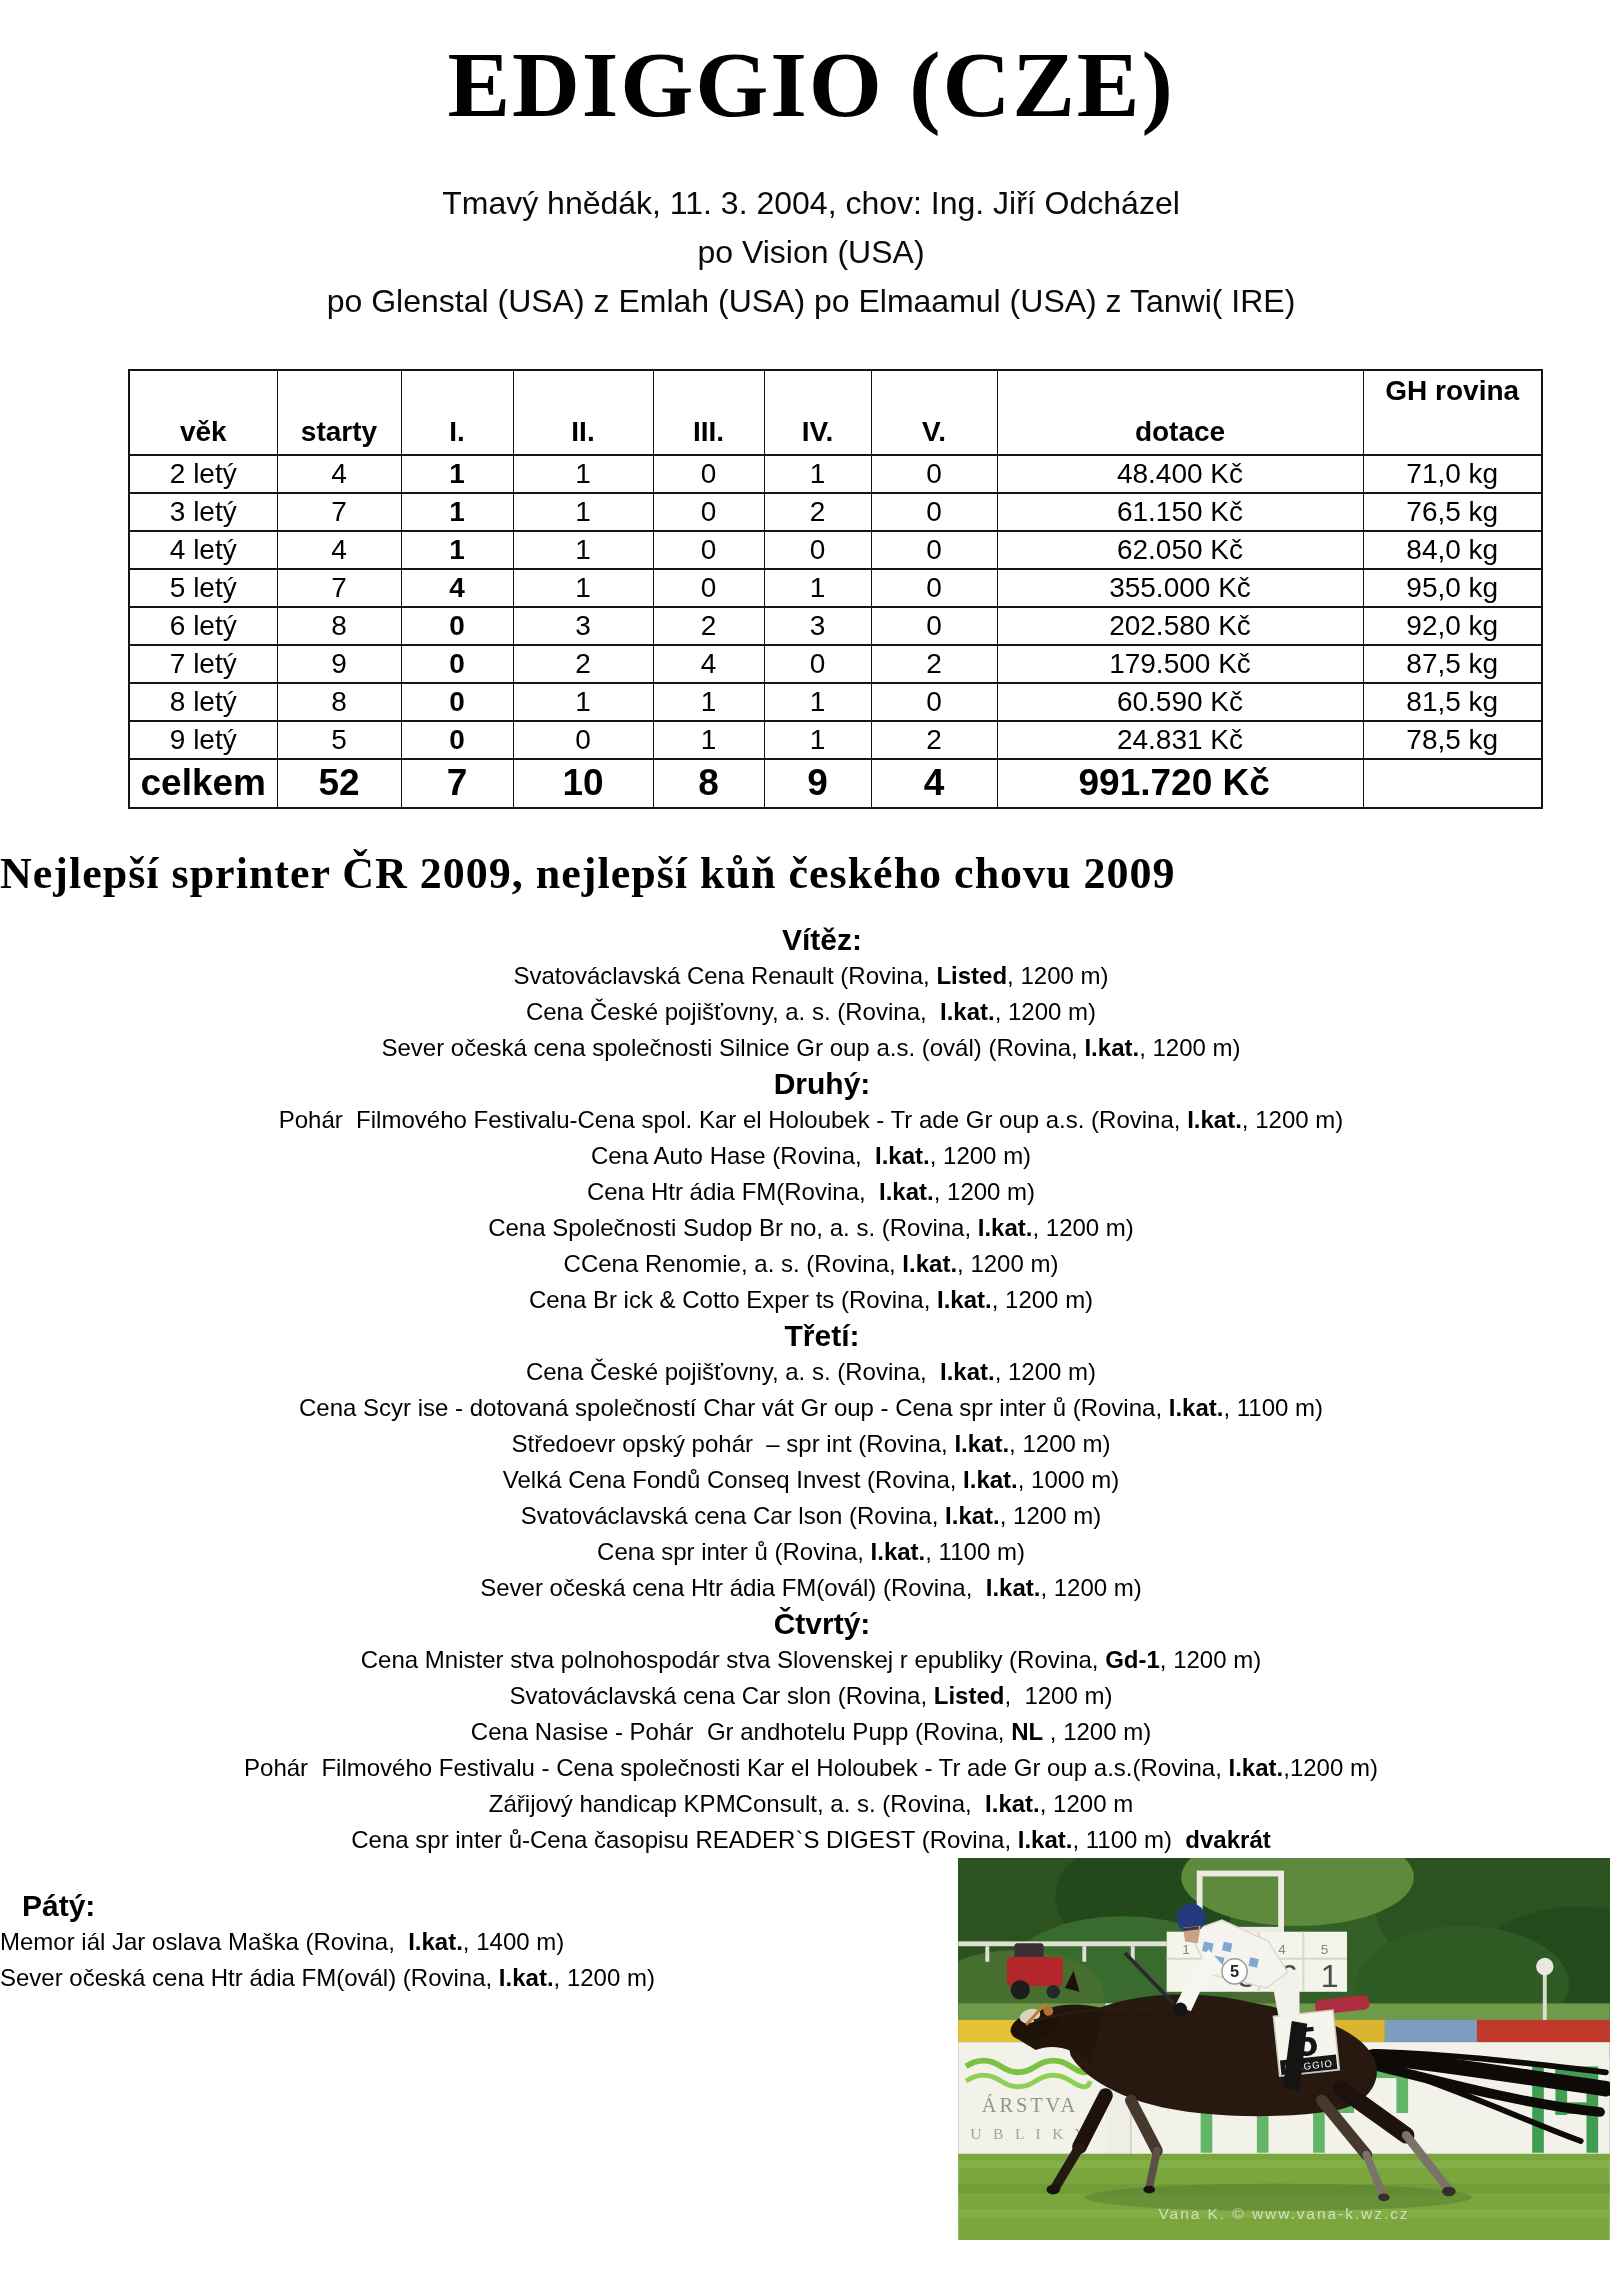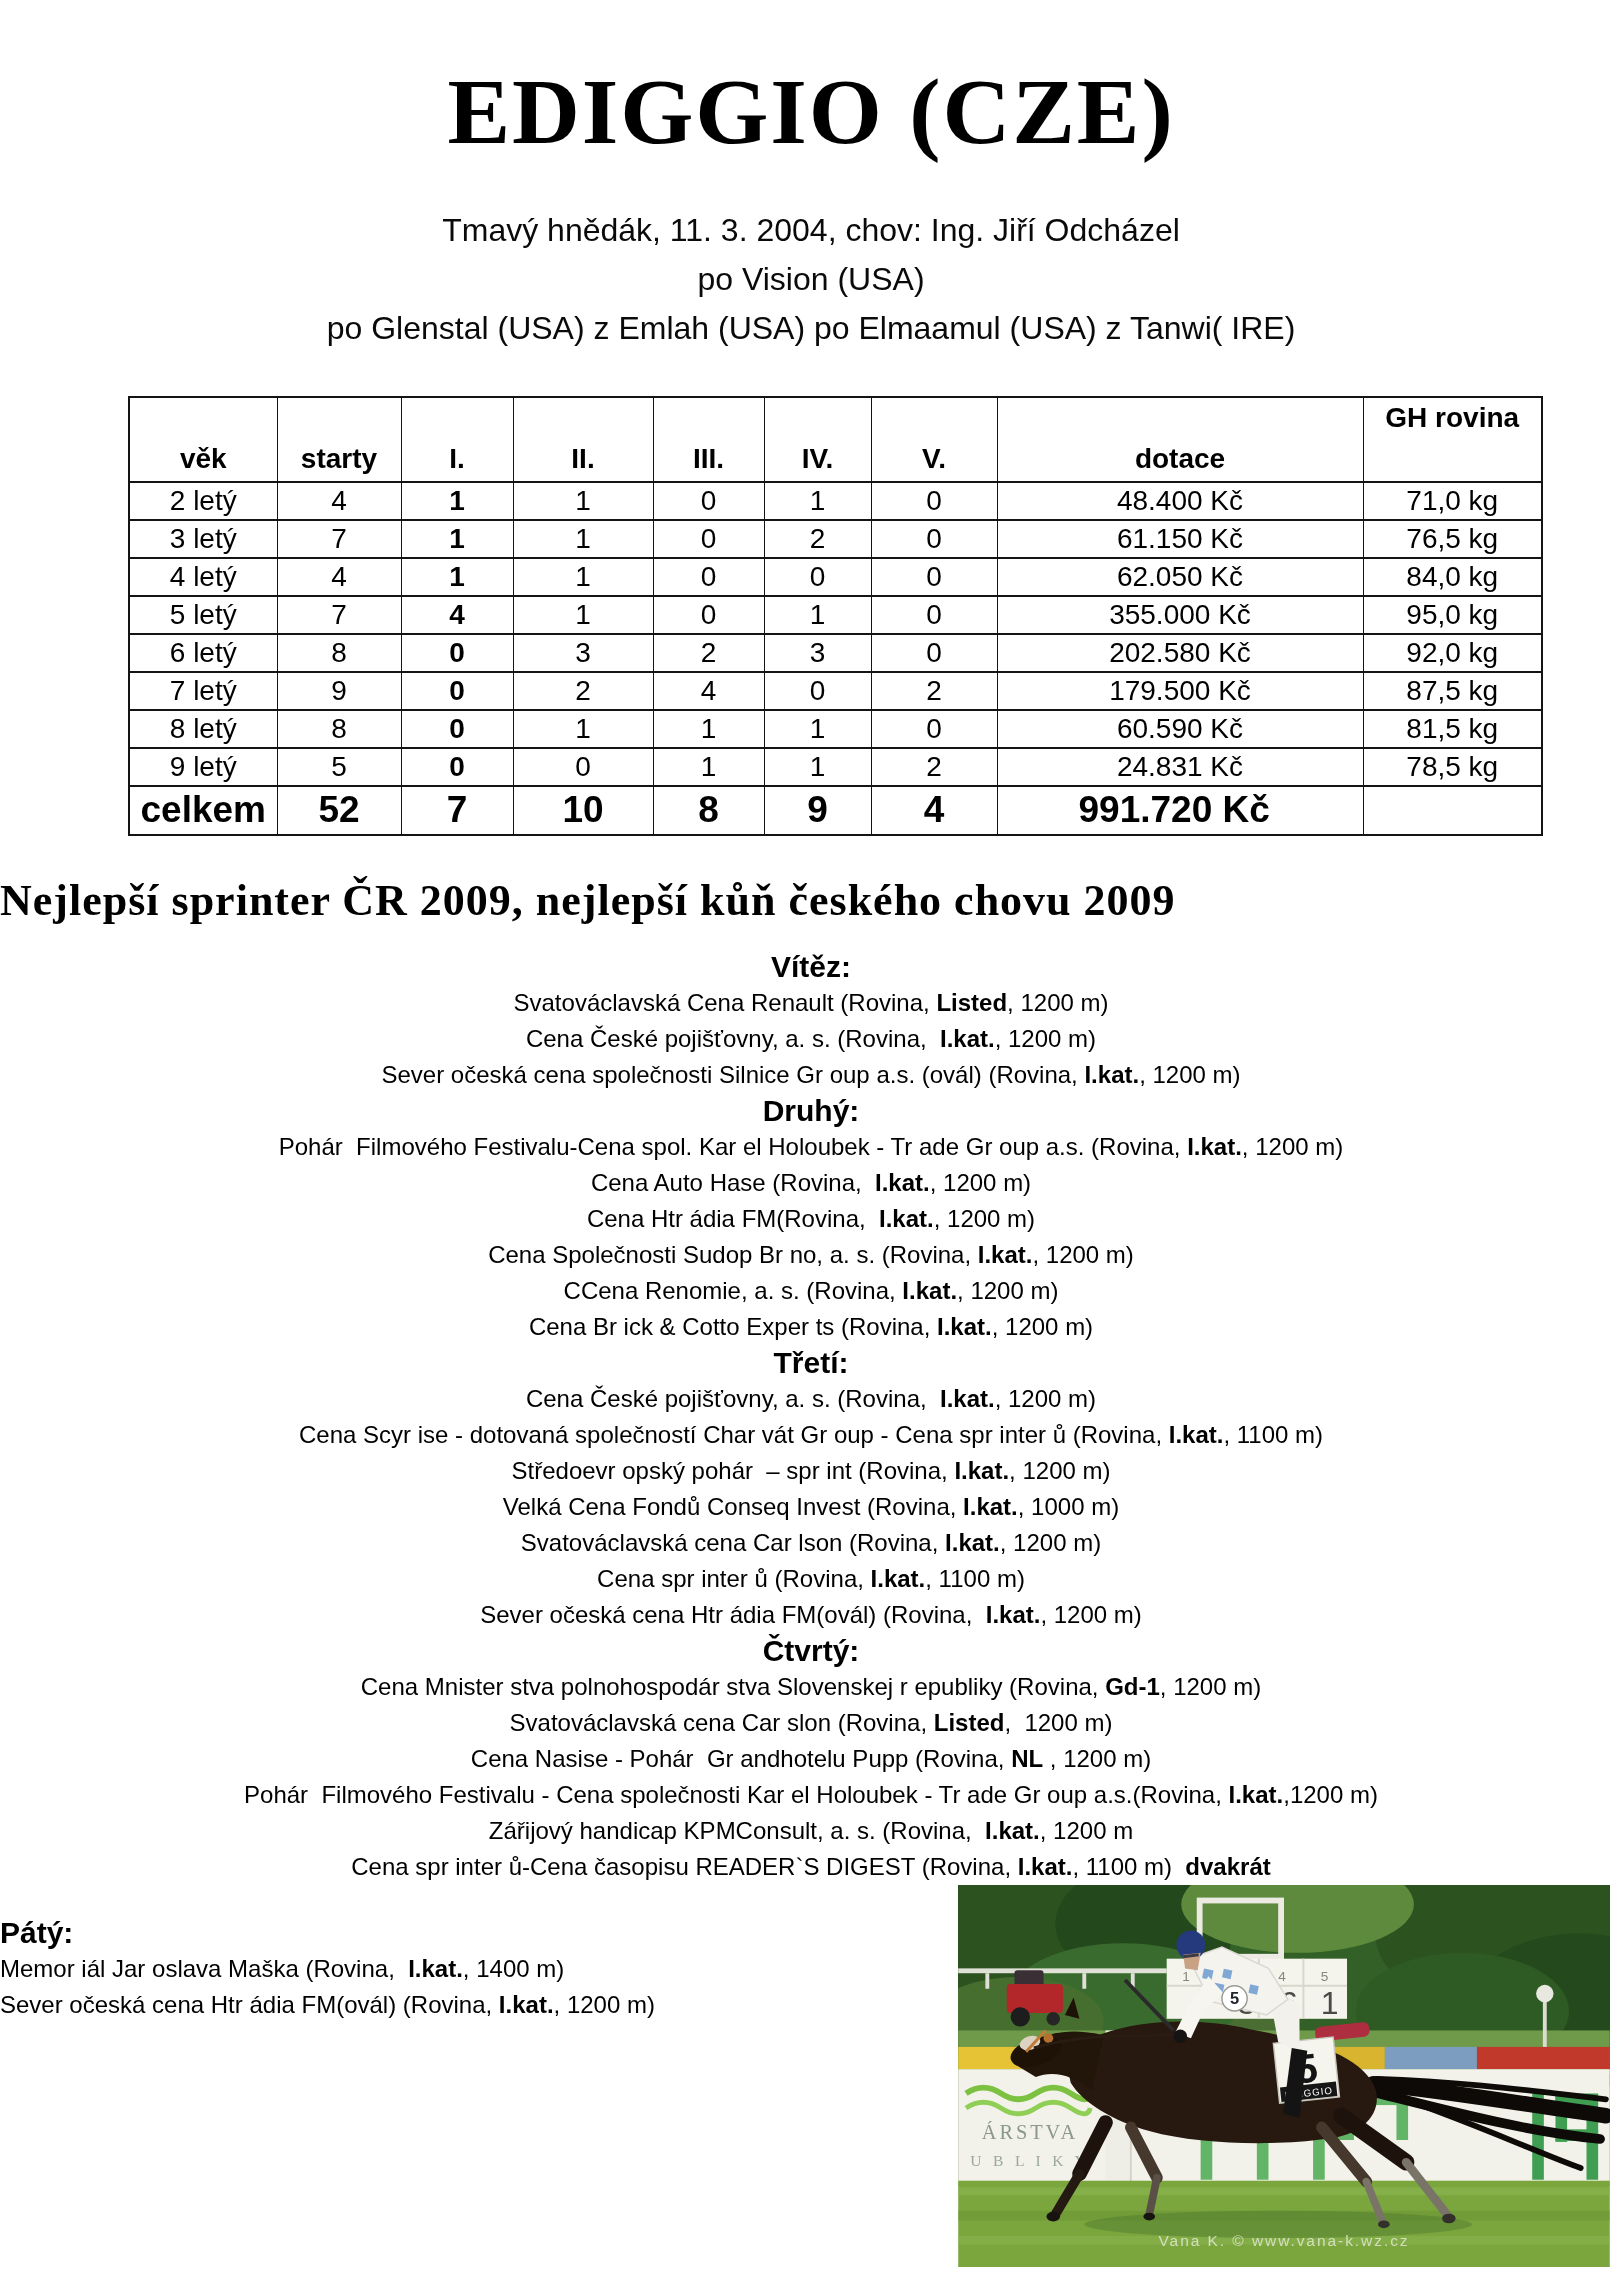--- a/index.html
+++ b/index.html
@@ -1,20 +1,20 @@
 <!DOCTYPE html>
 <html><head>
 <meta charset="utf-8">
 <style>
   html,body{margin:0;padding:0;background:#ffffff;}
   body{width:1622px;height:2277px;overflow:hidden;color:#000;
        font-family:"Liberation Sans","DejaVu Sans",sans-serif;}
   .page{position:relative;width:1622px;height:2277px;background:#fff;}
 
-  .title{margin-top:56px;text-align:center;
+  .title{margin-top:29px;text-align:center;
          font-family:"Liberation Serif","DejaVu Serif",serif;
          font-weight:bold;font-size:94px;letter-spacing:1.9px;line-height:1.18;}
 
   .subtitle{margin-top:39px;text-align:center;font-size:32px;line-height:49px;color:#0a0a0a;}
 
   table.stats{border-collapse:collapse;margin:43px 0 0 128px;table-layout:fixed;
               width:1412px;border:2.9px solid #141414;}
   table.stats td,table.stats th{border-left:1.9px solid #141414;border-right:1.9px solid #141414;
               border-top:2.9px solid #141414;border-bottom:2.9px solid #141414;
               font-size:28px;padding:0 5.8px;white-space:nowrap;overflow:hidden;}
@@ -25,21 +25,21 @@
   td.c-dotace{text-align:right;padding-right:15.5px;}
   td.c-p1{font-weight:bold;}
   tr.total td{font-weight:bold;font-size:37px;height:47px;}
   tr.total td.c-dotace{padding-right:17.5px;}
 
   .ach-heading{margin-top:39px;text-align:left;
                font-family:"Liberation Serif","DejaVu Serif",serif;
                font-weight:bold;font-size:44px;letter-spacing:1px;}
 
   .placements{margin-top:23px;text-align:center;}
-  .sec-label{font-weight:bold;font-size:30px;line-height:36px;}
+  .sec-label{font-weight:bold;font-size:30px;line-height:36px;padding-left:22px;}
   .race-line{font-size:24px;line-height:36px;white-space:pre-wrap;}
   .race-line b{font-weight:bold;}
 
   .bottom{display:flex;align-items:flex-start;}
   .bottom-left{flex:1;padding-top:7.8px;text-align:left;}
   .photo-wrap{width:652px;height:382px;margin-right:11.6px;flex:0 0 auto;}
   .photo-wrap svg{display:block;}
 </style>
 </head>
 <body>

